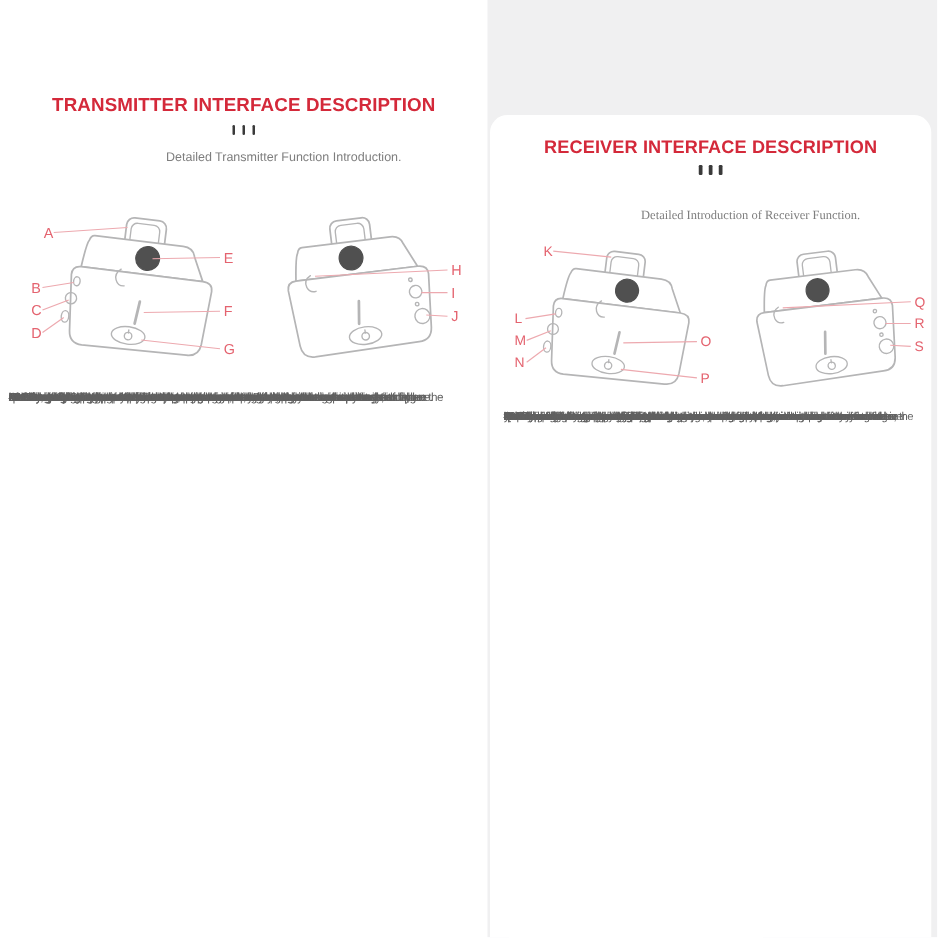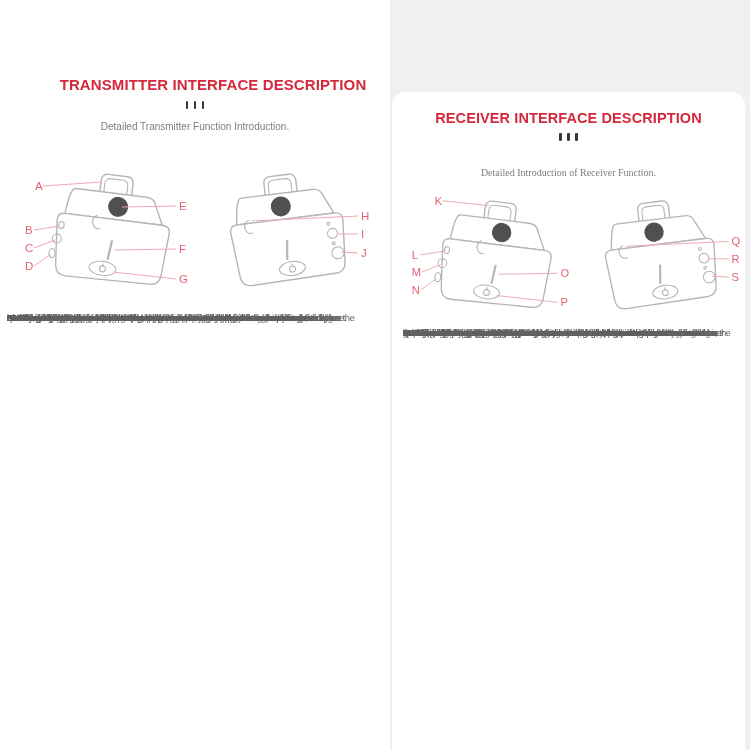--- a/index.html
+++ b/index.html
@@ -6,27 +6,27 @@
   #app{position:relative;width:750px;height:750px;overflow:hidden;background:#fff;
        font-family:"Liberation Sans",sans-serif;}
   
   .panel-left{position:absolute;left:0;top:0;width:390px;height:750px;background:#ffffff;overflow:hidden;}
   .panel-right{position:absolute;left:390px;top:0;width:360px;height:750px;background:#f0f0f1;overflow:hidden;}
   .card{position:absolute;left:2px;top:62px;width:353px;height:688px;background:#ffffff;
         border-radius:14px 14px 0 0;margin-top:30px;}
   
   .sec-title{position:absolute;left:0;width:100%;text-align:center;font-weight:bold;
              color:#d4293a;letter-spacing:.1px;}
-  .panel-left .sec-title{top:66px;font-size:15px;padding-left:18px;}
+  .panel-left .sec-title{top:66px;font-size:15px;}
   .card .sec-title{top:8px;font-size:14.5px;}
   .bars{position:absolute;left:0;width:100%;text-align:center;line-height:8px;}
   .panel-left .bars{top:100px;}
   .card .bars{top:40px;}
   .bars span{display:inline-block;width:2.5px;height:8px;background:#3a3a3a;margin:0 2.8px;border-radius:1px;}
-  .subtitle{position:absolute;left:0;width:100%;text-align:center;color:#7e7e7e;}
+  .subtitle{position:absolute;left:0;width:100%;text-align:center;color:#7e7e7e;padding-left:32px;}
   .panel-left .subtitle{top:121px;font-size:10px;}
   .card .subtitle{top:75px;font-size:10px;font-family:Liberation Serif, serif;}
   
   .diagram{position:absolute;}
   svg{overflow:visible;}
   .ln{stroke:#b5b5b6;stroke-width:1.4;fill:#ffffff;stroke-linejoin:round;stroke-linecap:round;}
   .lnthin{stroke:#b5b5b6;stroke-width:1.1;fill:none;stroke-linecap:round;}
   .dark{fill:#505050;stroke:#505050;}
   .leader{stroke:#eda9af;stroke-width:1;fill:none;}
   .lbl{fill:#e4636f;font-size:11.5px;font-family:"Liberation Sans",sans-serif;}

